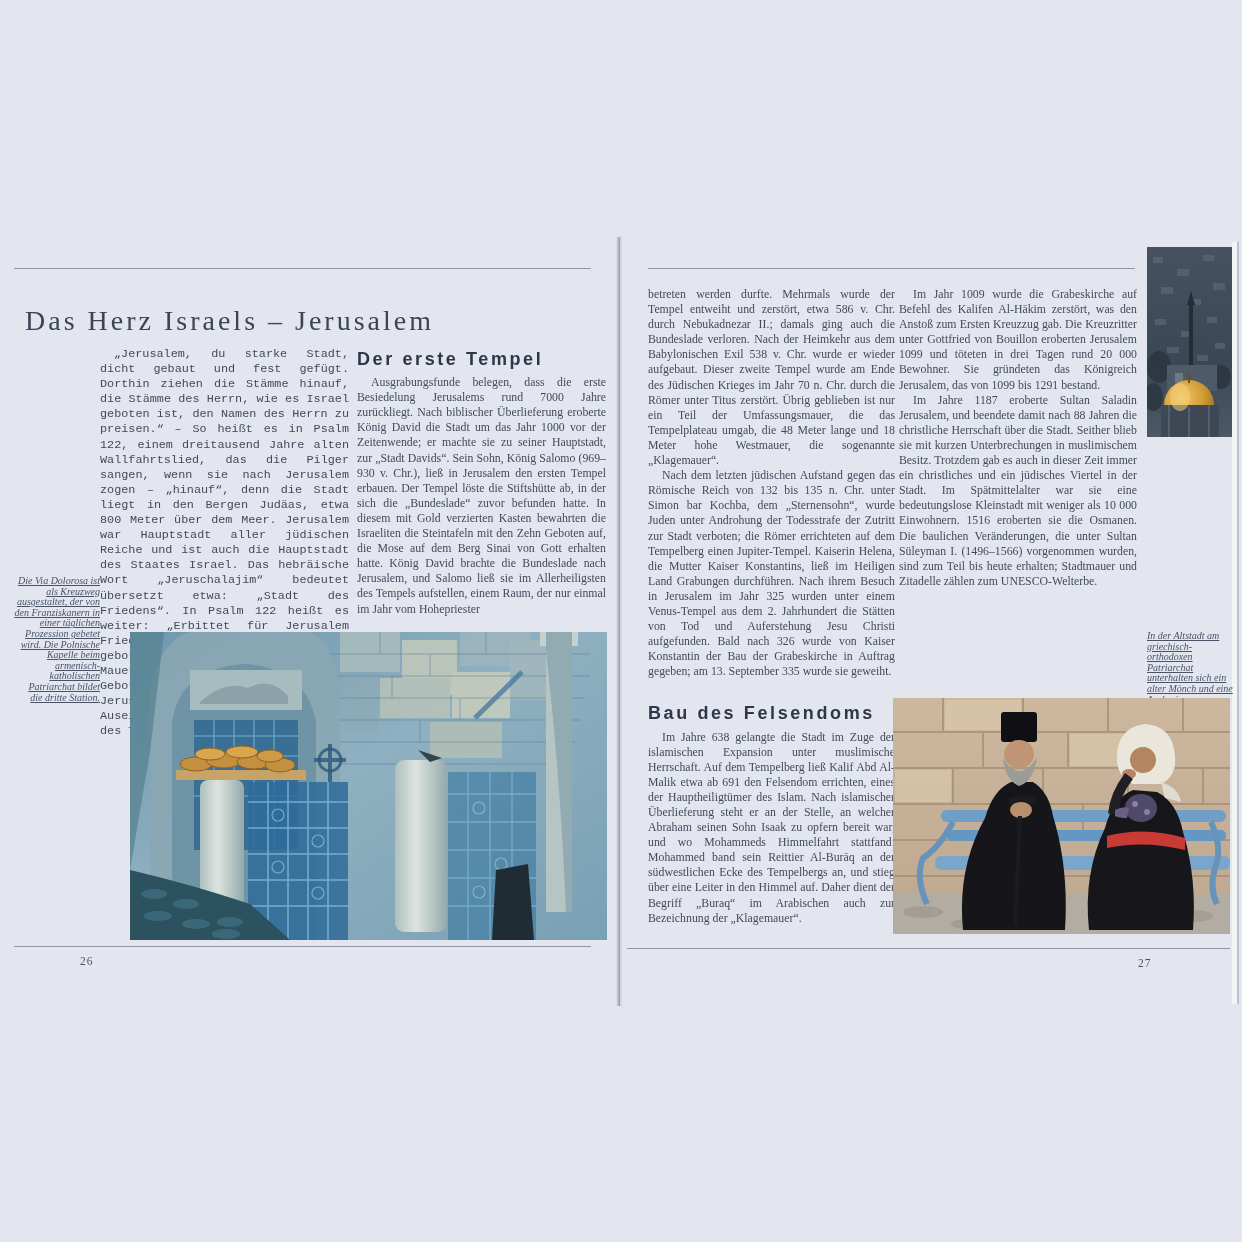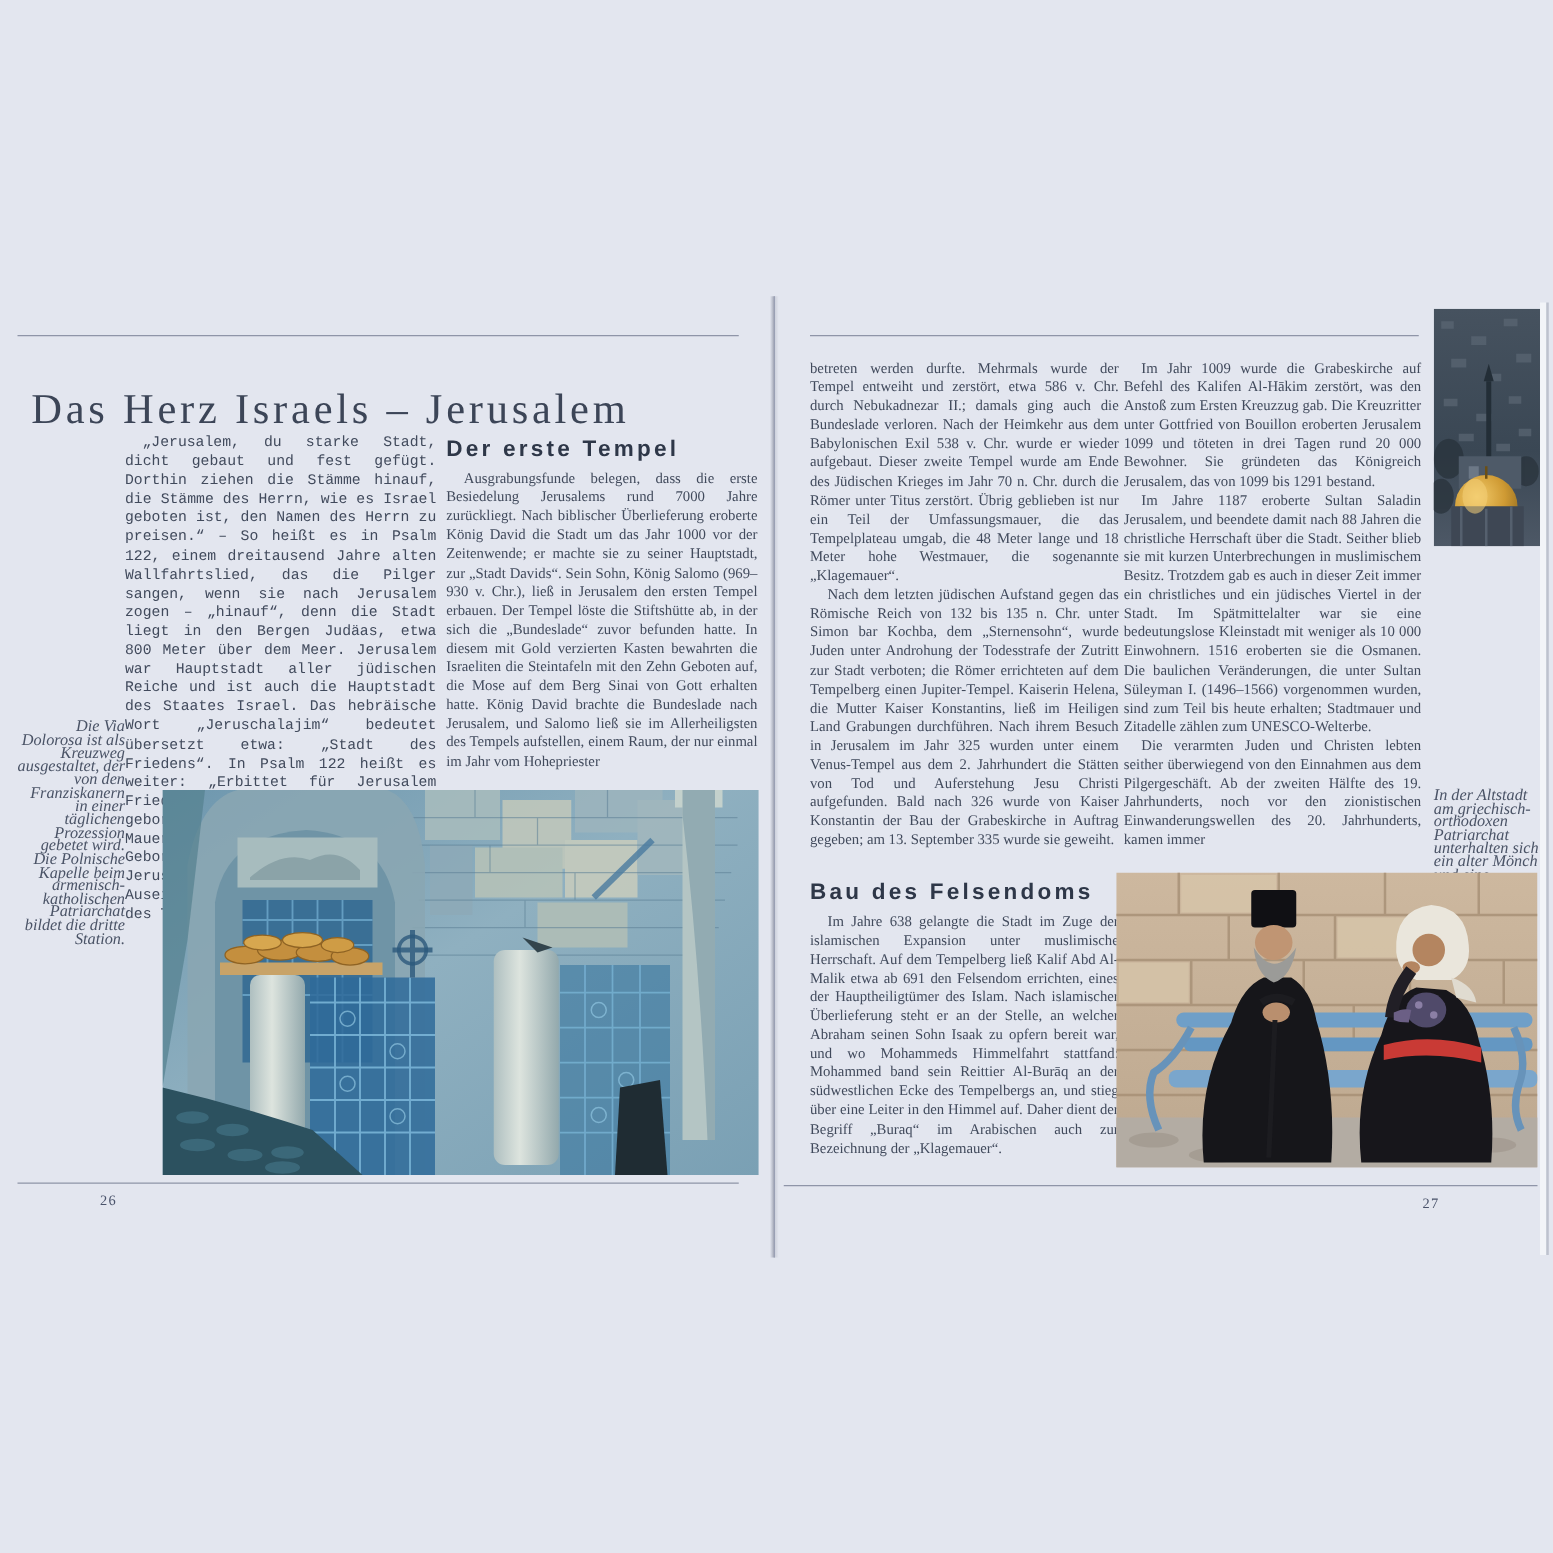--- a/index.html
+++ b/index.html
@@ -17,41 +17,41 @@
   .gutter{
     position:absolute;left:616px;top:237px;width:7px;height:769px;
     background:linear-gradient(to right, rgba(90,96,118,0), rgba(90,96,118,0.45) 45%, rgba(90,96,118,0.15) 60%, rgba(90,96,118,0));
   }
   .gutter-line{position:absolute;left:619px;top:237px;width:1px;height:769px;background:#9aa0b4;}
   .page-edge-white{position:absolute;left:1232px;top:242px;width:5px;height:762px;background:rgba(255,255,255,0.55);}
   .page-edge-grey{position:absolute;left:1237px;top:242px;width:2px;height:762px;background:rgba(120,126,146,0.35);}
   
   .spread-title{
     position:absolute;left:25px;top:286px;width:575px;
-    font-size:34px;letter-spacing:3px;color:#3c4557;font-weight:400;
+    font-size:28px;letter-spacing:3px;color:#3c4557;font-weight:400;
     white-space:nowrap;
   }
   
   .body-text{
     font-size:11.8px;line-height:15.1px;text-align:justify;
     hyphens:auto;-webkit-hyphens:auto;color:#414a5c;
   }
   .body-text p{margin:0;}
   .body-text p.indent{text-indent:14px;}
   .col{position:absolute;}
   .sec-heading{
     font-family:"Liberation Sans", sans-serif;
     font-weight:bold;font-size:18px;letter-spacing:2.6px;
     color:#2e3748;text-align:left;margin:0 0 8px 0;
   }
   .sec-heading.inflow{margin:27px 0 8px 0;}
   
   .margin-caption{
-    position:absolute;font-style:italic;font-size:13px;line-height:10.6px;
-    color:#49526486;color:#4a5366;
+    position:absolute;font-style:italic;font-size:10px;line-height:10.6px;
+    color:#49526486;color:#4a5366;text-decoration:underline;
   }
   .margin-caption.right-align{text-align:right;}
   
   .page-number{
     position:absolute;font-size:11.5px;color:#49526a;letter-spacing:1px;
   }
   
   .photo{position:absolute;display:block;}
 </style>
 </head>
@@ -231,21 +231,20 @@
 <div class="col body-text" style="left:648px;top:287px;width:247px;">
   <p>betreten werden durfte. Mehrmals wurde der Tempel entweiht und zerstört, etwa 586 v. Chr. durch Nebukadnezar II.; damals ging auch die Bundeslade verloren. Nach der Heimkehr aus dem Babylonischen Exil 538 v. Chr. wurde er wieder aufgebaut. Dieser zweite Tempel wurde am Ende des Jüdischen Krieges im Jahr 70 n. Chr. durch die Römer unter Titus zerstört. Übrig geblieben ist nur ein Teil der Umfassungsmauer, die das Tempelplateau umgab, die 48 Meter lange und 18 Meter hohe Westmauer, die sogenannte „Klagemauer“.</p>
   <p class="indent">Nach dem letzten jüdischen Aufstand gegen das Römische Reich von 132 bis 135 n. Chr. unter Simon bar Kochba, dem „Sternensohn“, wurde Juden unter Androhung der Todesstrafe der Zutritt zur Stadt verboten; die Römer errichteten auf dem Tempelberg einen Jupiter-Tempel. Kaiserin Helena, die Mutter Kaiser Konstantins, ließ im Heiligen Land Grabungen durchführen. Nach ihrem Besuch in Jerusalem im Jahr 325 wurden unter einem Venus-Tempel aus dem 2. Jahrhundert die Stätten von Tod und Auferstehung Jesu Christi aufgefunden. Bald nach 326 wurde von Kaiser Konstantin der Bau der Grabeskirche in Auftrag gegeben; am 13. September 335 wurde sie geweiht.</p>
   <h2 class="sec-heading inflow">Bau des Felsendoms</h2>
   <p class="indent">Im Jahre 638 gelangte die Stadt im Zuge der islamischen Expansion unter muslimische Herrschaft. Auf dem Tempelberg ließ Kalif Abd Al-Malik etwa ab 691 den Felsendom errichten, eines der Hauptheiligtümer des Islam. Nach islamischer Überlieferung steht er an der Stelle, an welcher Abraham seinen Sohn Isaak zu opfern bereit war, und wo Mohammeds Himmelfahrt stattfand: Mohammed band sein Reittier Al-Burāq an der südwestlichen Ecke des Tempelbergs an, und stieg über eine Leiter in den Himmel auf. Daher dient der Begriff „Buraq“ im Arabischen auch zur Bezeichnung der „Klagemauer“.</p>
 </div>
 
 <div class="col body-text" style="left:899px;top:287px;width:238px;">
   <p class="indent">Im Jahr 1009 wurde die Grabeskirche auf Befehl des Kalifen Al-Hākim zerstört, was den Anstoß zum Ersten Kreuzzug gab. Die Kreuzritter unter Gottfried von Bouillon eroberten Jerusalem 1099 und töteten in drei Tagen rund 20 000 Bewohner. Sie gründeten das Königreich Jerusalem, das von 1099 bis 1291 bestand.</p>
   <p class="indent">Im Jahre 1187 eroberte Sultan Saladin Jerusalem, und beendete damit nach 88 Jahren die christliche Herrschaft über die Stadt. Seither blieb sie mit kurzen Unterbrechungen in muslimischem Besitz. Trotzdem gab es auch in dieser Zeit immer ein christliches und ein jüdisches Viertel in der Stadt. Im Spätmittelalter war sie eine bedeutungslose Kleinstadt mit weniger als 10 000 Einwohnern. 1516 eroberten sie die Osmanen. Die baulichen Veränderungen, die unter Sultan Süleyman I. (1496–1566) vorgenommen wurden, sind zum Teil bis heute erhalten; Stadtmauer und Zitadelle zählen zum UNESCO-Welterbe.</p>
-  <p class="indent">Die verarmten Juden und Christen lebten seither überwiegend von den Einnahmen aus dem Pilgergeschäft. Ab der zweiten Hälfte des 19. Jahrhunderts, noch vor den zionistischen Einwanderungswellen des 20. Jahrhunderts, kamen immer</p>
 </div>
 
 <svg class="photo" style="left:1147px;top:247px;" width="85" height="190" viewBox="0 0 85 190">
   <defs>
     <linearGradient id="cityg" x1="0" y1="0" x2="0" y2="1">
       <stop offset="0" stop-color="#46525f"></stop>
         <stop offset="0.6" stop-color="#3a4754"></stop>
         <stop offset="1" stop-color="#4d5866"></stop>
     </linearGradient>
     <radialGradient id="goldg" cx="0.35" cy="0.35" r="0.9">

